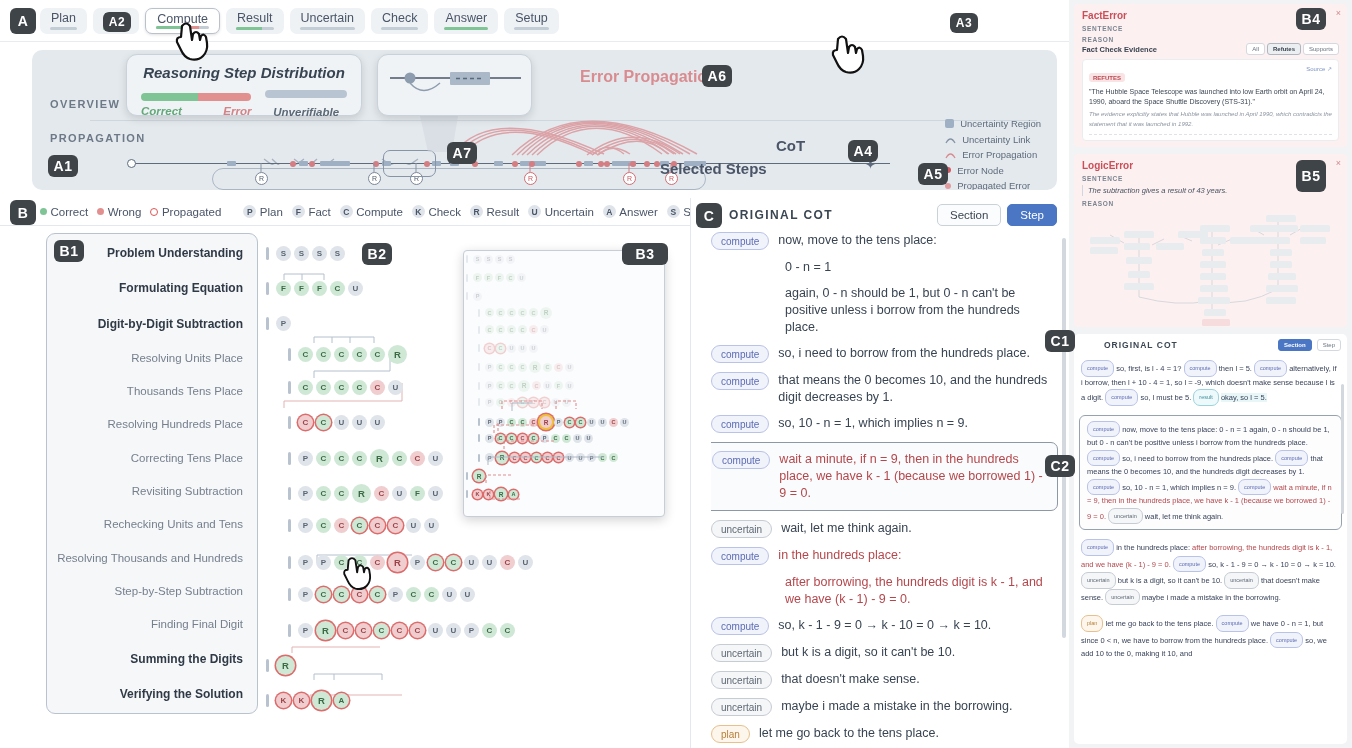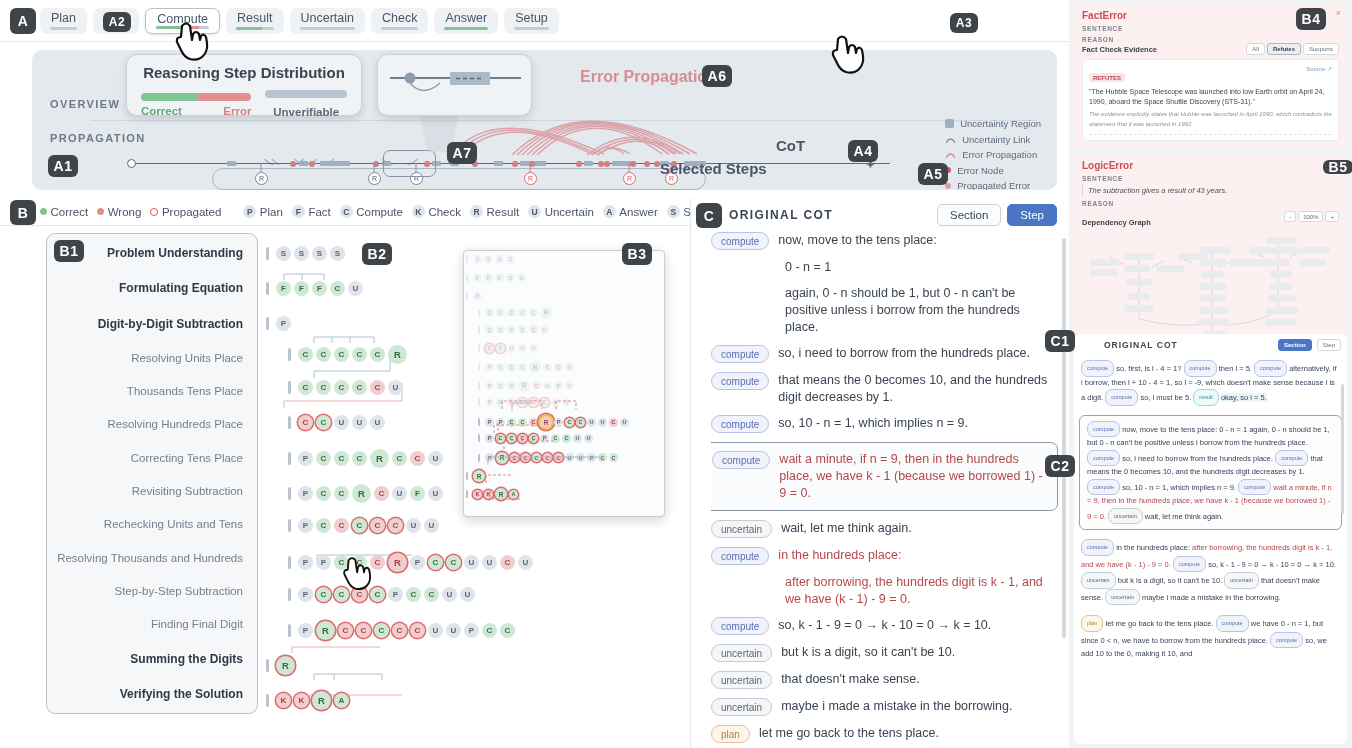--- a/index.html
+++ b/index.html
@@ -326,21 +326,21 @@
       </div>
     </div>
 </div>
 <div style="position:absolute;left:660px;top:160px;font-size:15px;font-weight:bold;color:#4a5568;z-index:50;">Selected Steps</div>
 <div class="badge" style="left:48px;top:155px;width:30px;height:22px;">A1</div>
 <div class="badge" style="left:848px;top:140px;width:30px;height:22px;">A4</div>
 <div class="badge" style="left:918px;top:163px;width:30px;height:22px;">A5</div>
 <div class="badge" style="left:702px;top:65px;width:30px;height:22px;">A6</div>
 <div class="badge" style="left:447px;top:142px;width:30px;height:22px;">A7</div>
 
-<div class="popcard" style="left:126px;top:54px;width:236px;height:62px;padding:9px 14px;">
+<div class="popcard" style="left:126px;top:54px;width:236px;height:62px;padding:9px 14px;font-style:italic;">
   <div class="poptitle">Reasoning Step Distribution</div>
   <div style="display:flex;gap:14px;margin-top:9px;align-items:center;">
     <div style="flex:1.15;">
       <div class="distbar">
         <i style="width:52%;background:#7fc494;"></i>
           <i style="width:48%;background:#e2908f;"></i>
       </div>
       <div style="display:flex;justify-content:space-between;margin-top:4px;">
         <span style="font-size:11.5px;font-weight:bold;color:#63a878;">Correct</span>
         <span style="font-size:11.5px;font-weight:bold;color:#d48387;">Error</span>
@@ -738,21 +738,21 @@
         <path d="M40 198 L40 190 L92 190"></path>
         <path d="M22 232 L22 224 L48 224"></path>
         <path d="M26 240 L26 248 L58 248"></path>
       </g>
       <g fill="none" stroke="#aeb9c6" stroke-width="1">
         <path d="M48 160 L48 152 L68 152"></path>
         <path d="M24 214 L24 206 L140 206"></path>
       </g>
     </svg>
   </div>
-<div class="badge" style="left:622px;top:243px;width:30px;height:22px;">B3</div>
+<div class="badge" style="left:622px;top:243px;width:46px;height:22px;">B3</div>
 
 <div id="cpanel">
   <div id="chead">
     <span class="ttl">ORIGINAL COT</span>
     <button class="tgbtn">Section</button>
     <button class="tgbtn on">Step</button>
   </div>
   <div id="clist">
       <div class="cstep">
         <span class="tag ">compute</span>
@@ -833,28 +833,20 @@
       <div style="border-bottom:1px dashed #dfe3e8;margin-top:5px;"></div>
     </div>
   </div>
 
   <div class="errcard" style="margin-top:7px;">
     <span class="xbtn">×</span>
     <div class="errttl">LogicError</div>
     <div class="subl">SENTENCE</div>
     <div class="sentq">The subtraction gives a result of 43 years.</div>
     <div class="subl">REASON</div>
-    <div style="margin-top:4px;">
-      <span class="zoomctl">
-        <span class="zb">-</span>
-        <span class="zb">100%</span>
-        <span class="zb">+</span>
-      </span>
-      <span style="font-size:7.5px;font-weight:bold;color:#39434f;">Dependency Graph</span>
-    </div>
     <div id="dag">
       <svg style="position:absolute;left:0;top:0;width:265px;height:112px;">
         <g stroke="#ccd2d8" stroke-width=".8" fill="none">
           <path d="M57 28 L57 38"></path>
             <path d="M57 38 L57 48"></path>
             <path d="M57 48 L57 58"></path>
           <path d="M57 58 L57 68"></path>
             <path d="M57 68 L57 78"></path>
             <path d="M57 78 L57 88"></path>
           <path d="M130 16 L130 26"></path>
@@ -927,13 +919,13 @@
     <div class="selblk">
       <div class="inl" id="mini-p2"><span class="itag ">compute</span> <span class="">now, move to the tens place: </span><span class="">0 - n = 1 </span><span class="">again, 0 - n should be 1, but 0 - n can't be positive unless i borrow from the hundreds place. </span><span class="itag ">compute</span> <span class="">so, i need to borrow from the hundreds place. </span><span class="itag ">compute</span> <span class="">that means the 0 becomes 10, and the hundreds digit decreases by 1. </span><span class="itag ">compute</span> <span class="">so, 10 - n = 1, which implies n = 9. </span><span class="itag ">compute</span> <span class="ierr ">wait a minute, if n = 9, then in the hundreds place, we have k - 1 (because we borrowed 1) - 9 = 0. </span><span class="itag unc">uncertain</span> <span class="">wait, let me think again. </span></div>
     </div>
     <div class="inl" id="mini-p3"><span class="itag ">compute</span> <span class="">in the hundreds place: </span><span class="ierr "> after borrowing, the hundreds digit is k - 1, and we have (k - 1) - 9 = 0. </span><span class="itag ">compute</span> <span class="">so, k - 1 - 9 = 0 → k - 10 = 0 → k = 10. </span><span class="itag unc">uncertain</span> <span class="">but k is a digit, so it can't be 10. </span><span class="itag unc">uncertain</span> <span class="">that doesn't make sense. </span><span class="itag unc">uncertain</span> <span class="">maybe i made a mistake in the borrowing. </span></div>
     <div class="inl" id="mini-p4"><span class="itag pln">plan</span> <span class="">let me go back to the tens place. </span><span class="itag ">compute</span> <span class="">we have 0 - n = 1, but since 0 &lt; n, we have to borrow from the hundreds place. </span><span class="itag ">compute</span> <span class="">so, we add 10 to the 0, making it 10, and </span></div>
     <div style="position:absolute;right:3px;top:50px;width:3px;height:130px;border-radius:2px;background:#d2d8de;"></div>
   </div>
 
 </div>
 <div class="badge" style="left:1296px;top:8px;width:30px;height:22px;">B4</div>
-<div class="badge" style="left:1296px;top:160px;width:30px;height:14px;margin-left:27px;">B5</div>
+<div class="badge" style="left:1296px;top:160px;width:30px;height:32px;">B5</div>
 
 </body></html>

